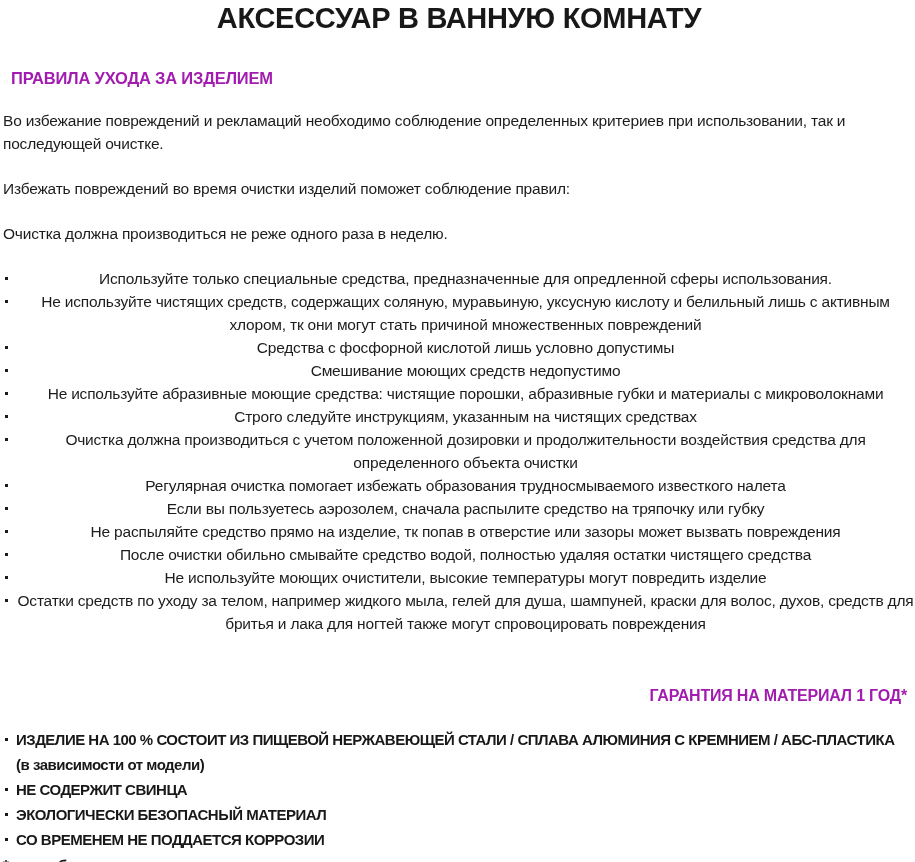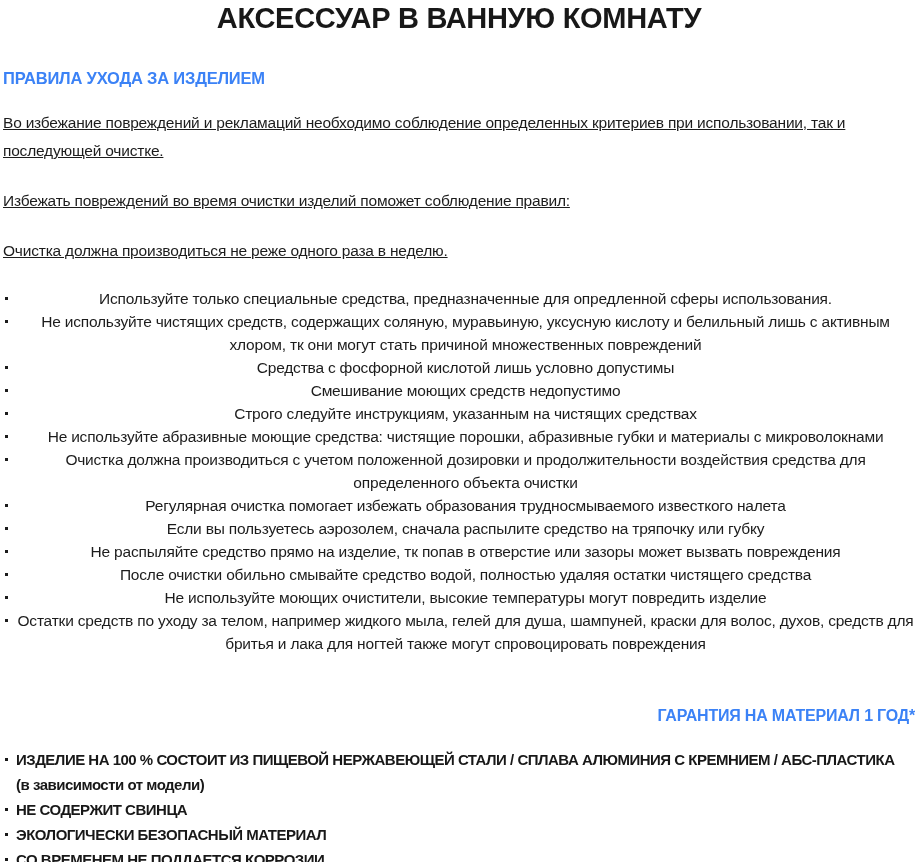--- a/index.html
+++ b/index.html
@@ -24,35 +24,34 @@
   .doc-title {
     margin: 0;
     font-size: 29px;
     line-height: 30px;
     font-weight: 700;
     text-align: center;
     letter-spacing: -0.3px;
     color: #181818;
   }
   .section-heading {
-    margin: 0;
+    margin: 8px;
     font-size: 16.5px;
     line-height: 18px;
     font-weight: 700;
     letter-spacing: -0.2px;
-    color: #3b82f6;
+    color: #a21caf;
   }
   .care-heading { margin-top: 36px; }
   .body-paragraph {
     margin: 22px 0 0 0;
     font-size: 15.5px;
-    line-height: 28px;
+    line-height: 23px;
     letter-spacing: -0.2px;
     max-width: 912px;
-    text-decoration: underline;
   }
   ul.rules-list {
     list-style: none;
     margin: 22px 0 0 0;
     padding: 0;
     font-size: 15.5px;
     line-height: 23px;
     letter-spacing: -0.2px;
   }
   ul.rules-list li {
@@ -120,22 +119,22 @@
 
     <p class="body-paragraph">Во избежание повреждений и рекламаций необходимо соблюдение определенных критериев при использовании, так и последующей очистке.</p>
     <p class="body-paragraph">Избежать повреждений во время очистки изделий поможет соблюдение правил:</p>
     <p class="body-paragraph">Очистка должна производиться не реже одного раза в неделю.</p>
 
     <ul class="rules-list">
       <li>Используйте только специальные средства, предназначенные для опредленной сферы использования.</li>
       <li>Не используйте чистящих средств, содержащих соляную, муравьиную, уксусную кислоту и белильный лишь с активным хлором, тк они могут стать причиной множественных повреждений</li>
       <li>Средства с фосфорной кислотой лишь условно допустимы</li>
       <li>Смешивание моющих средств недопустимо</li>
+      <li>Не используйте абразивные моющие средства: чистящие порошки, абразивные губки и материалы с микроволокнами</li>
       <li>Строго следуйте инструкциям, указанным на чистящих средствах</li>
-      <li>Не используйте абразивные моющие средства: чистящие порошки, абразивные губки и материалы с микроволокнами</li>
       <li>Очистка должна производиться с учетом положенной дозировки и продолжительности воздействия средства для определенного объекта очистки</li>
       <li>Регулярная очистка помогает избежать образования трудносмываемого известкого налета</li>
       <li>Если вы пользуетесь аэрозолем, сначала распылите средство на тряпочку или губку</li>
       <li>Не распыляйте средство прямо на изделие, тк попав в отверстие или зазоры может вызвать повреждения</li>
       <li>После очистки обильно смывайте средство водой, полностью удаляя остатки чистящего средства</li>
       <li>Не используйте моющих очистители, высокие температуры могут повредить изделие</li>
       <li>Остатки средств по уходу за телом, например жидкого мыла, гелей для душа, шампуней, краски для волос, духов, средств для бритья и лака для ногтей также могут спровоцировать повреждения</li>
     </ul>
   </section>
 

